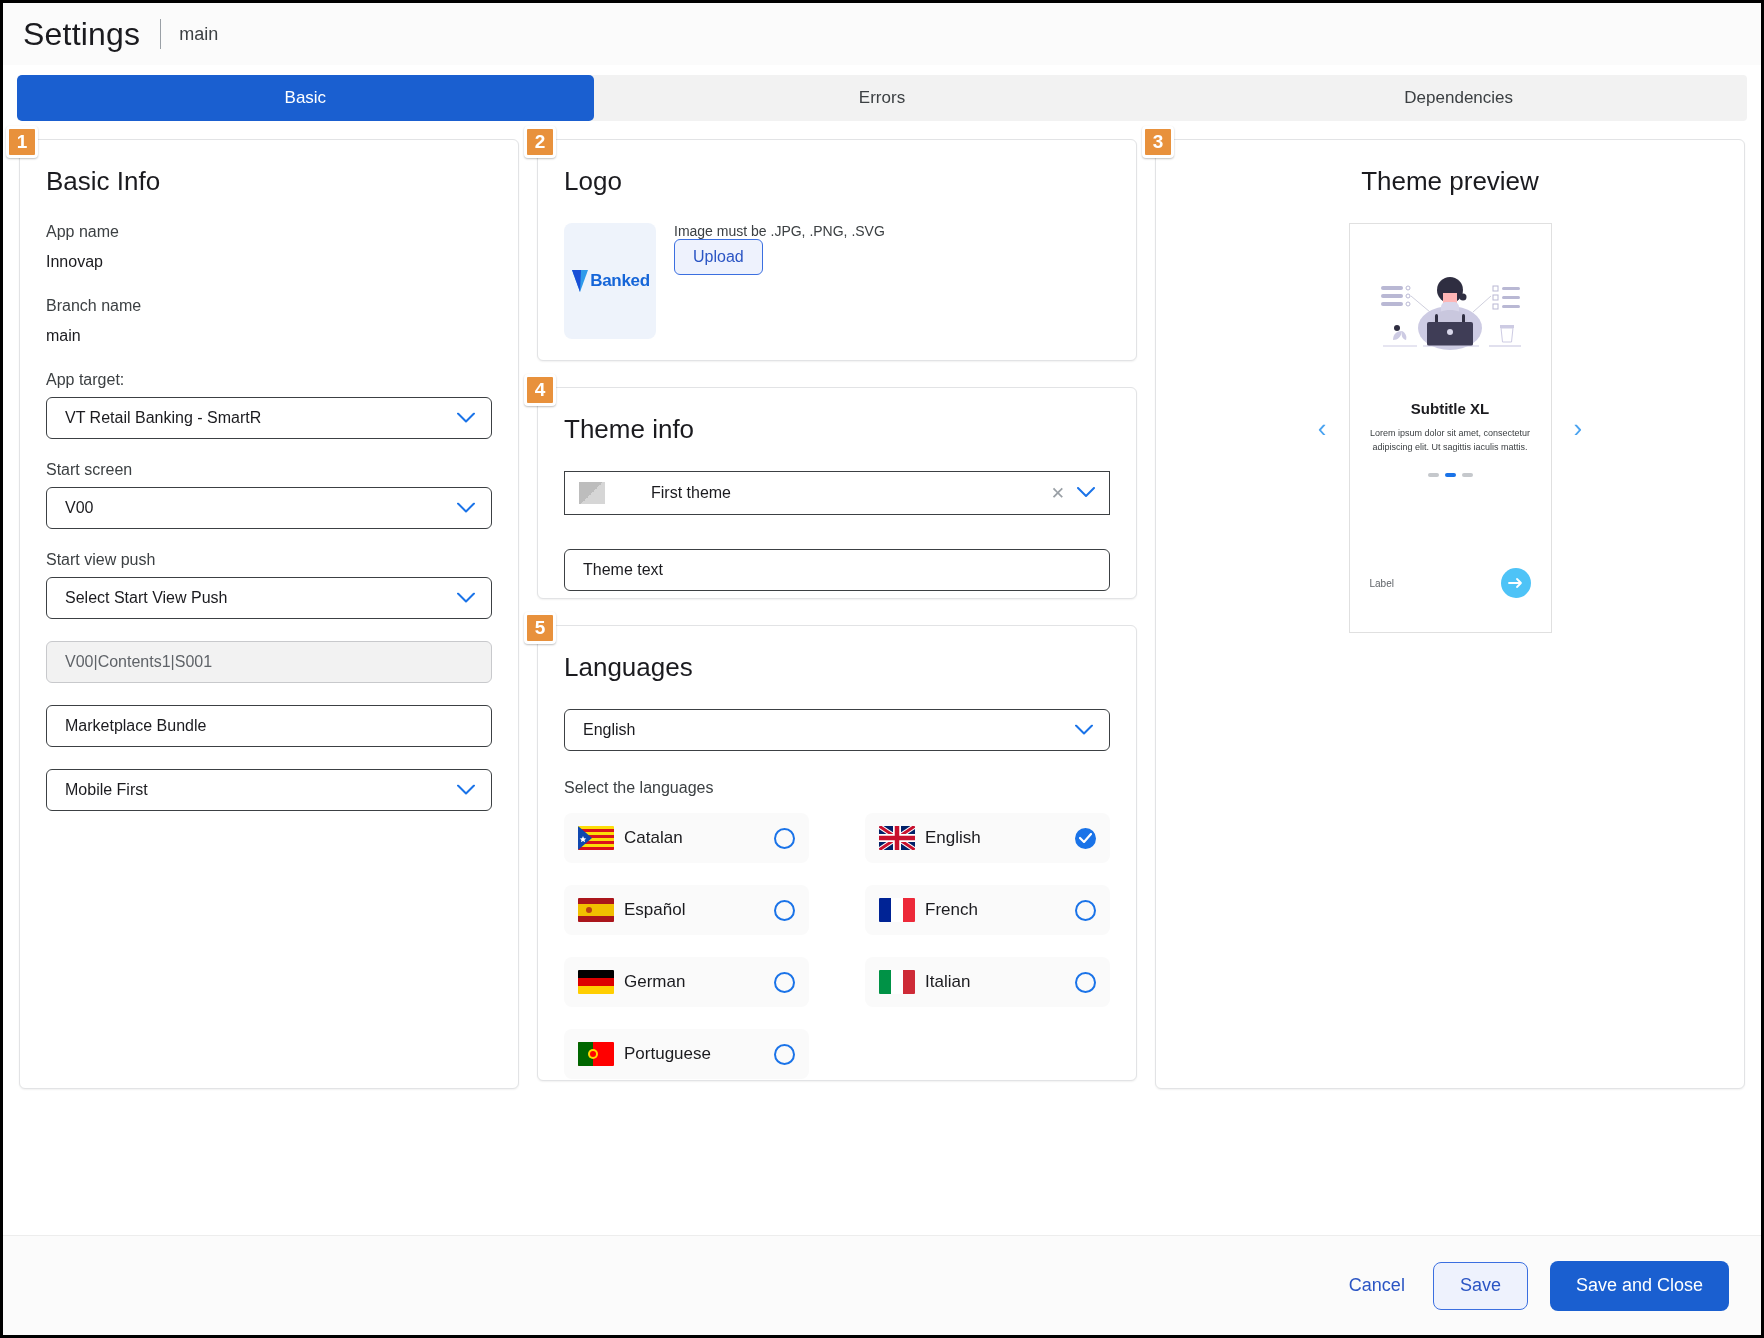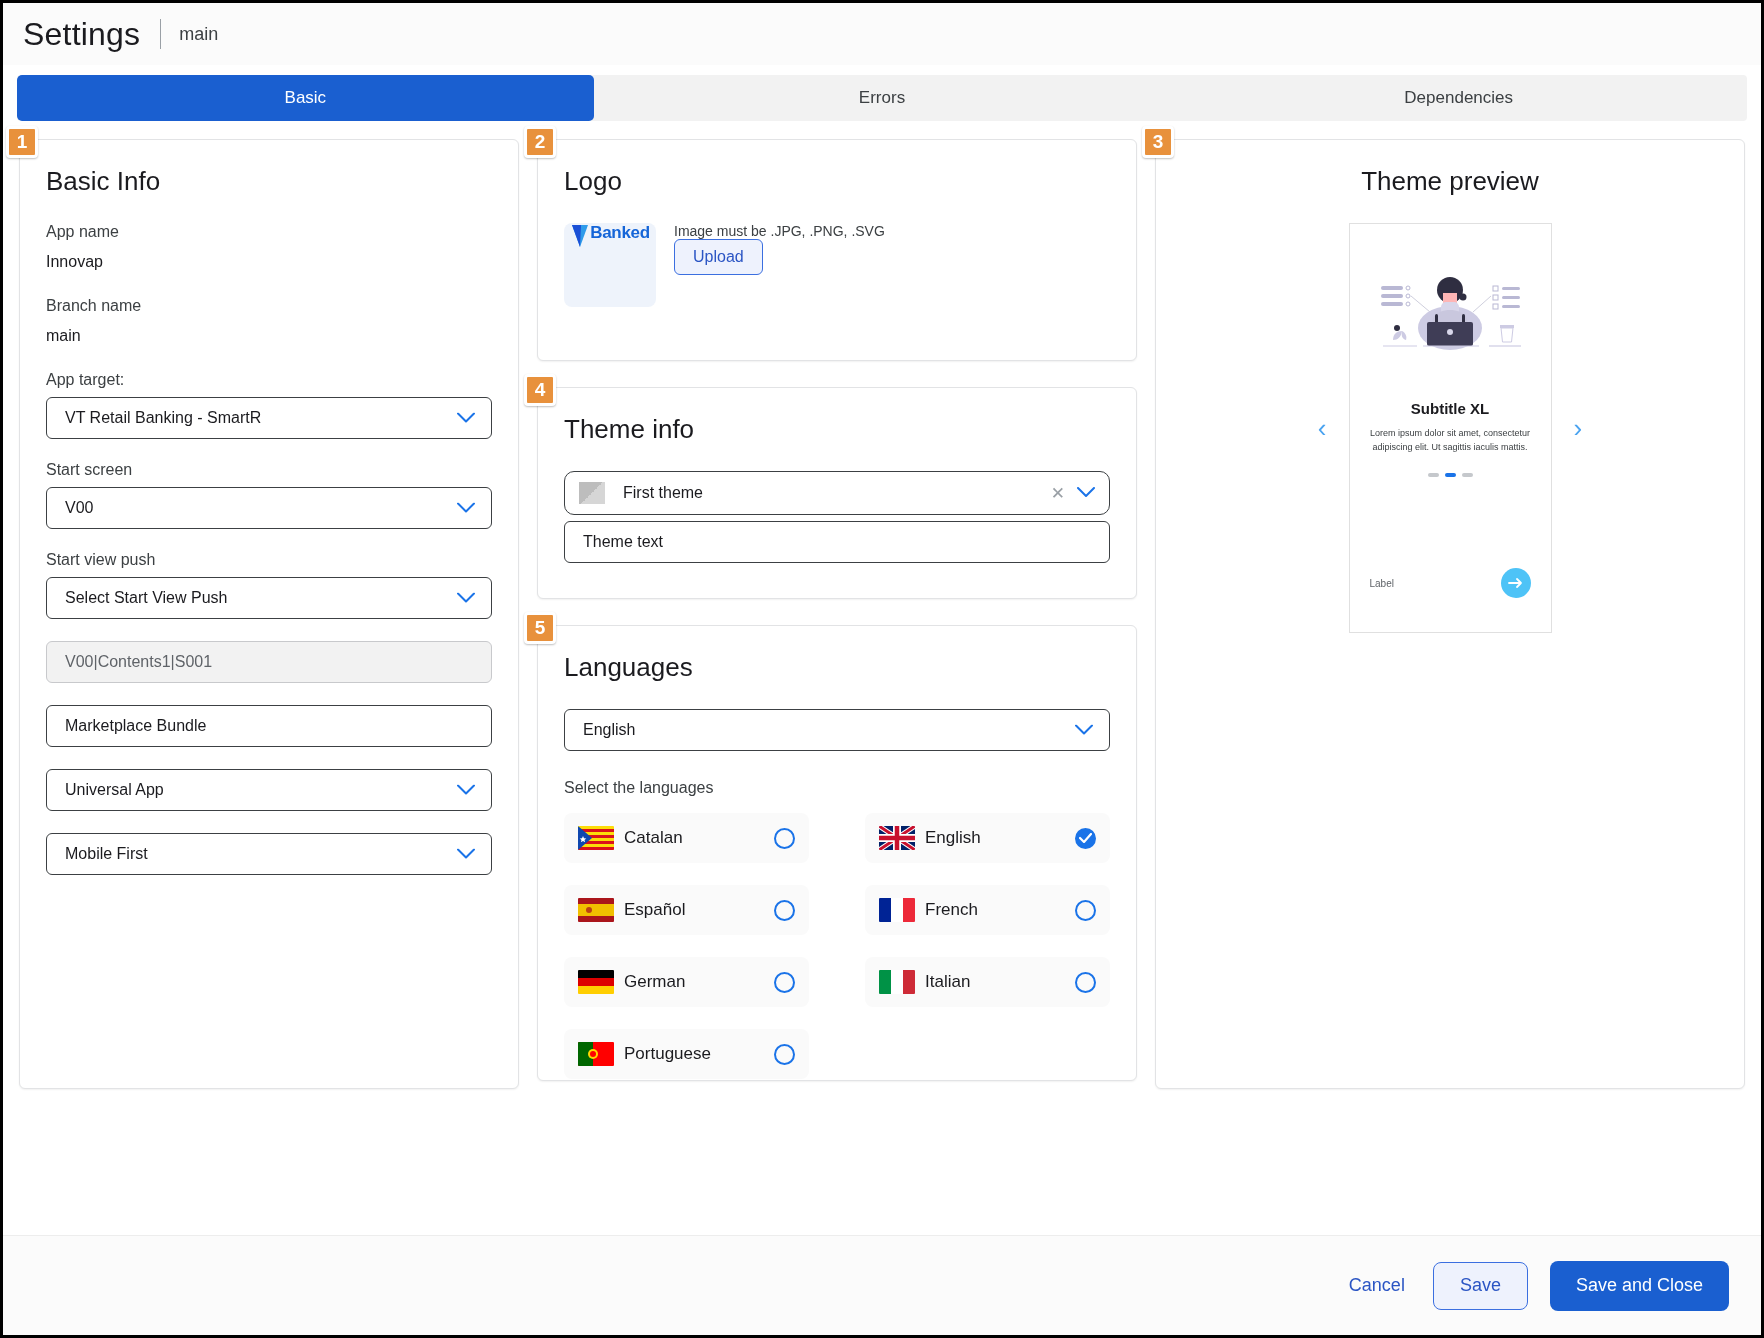--- a/index.html
+++ b/index.html
@@ -162,24 +162,25 @@
     right: 16px;
     top: 50%;
     transform: translateY(-50%);
     display: flex;
   }
   .label-tight { margin-bottom: 8px; }
 
   
   .logo-row { display: flex; align-items: flex-start; gap: 18px; }
   .logo-thumb {
-    width: 92px; height: 84px;
+    width: 92px; height: 116px;
     background: #eef3fb;
     border-radius: 8px;
     display: flex;
+    align-items: center;
     justify-content: center;
   }
   .logo-text {
     font-size: 17px;
     font-weight: bold;
     color: #1565d8;
     letter-spacing: -.3px;
   }
   .logo-hint {
     font-size: 14px;
@@ -196,27 +197,28 @@
     background: #eef2fd;
     color: #2b55c4;
     font-size: 16px;
     cursor: pointer;
   }
 
   
   .theme-select {
     position: relative;
     border: 1px solid #3c4043;
-    border-radius: 10px;
+    border-radius: 0;
     height: 44px;
     display: flex;
     align-items: center;
     padding: 0 14px;
-    margin-bottom: 6px;
-    cursor: pointer;
+    margin-bottom: 34px;
+    cursor: pointer;
+    gap: 28px;
   }
   .theme-thumb {
     width: 26px; height: 22px;
     background: linear-gradient(135deg,#bdbdbd 0 50%, #d6d6d6 50% 100%);
     margin-right: 18px;
     flex: none;
   }
   .theme-name { font-size: 16px; color: #1b1b1f; }
   .theme-actions {
     position: absolute;
@@ -427,28 +429,20 @@
             <svg width="18" height="11" viewBox="0 0 18 11">
                 <path d="M1 1l8 8 8-8" stroke="#1a73e8" stroke-width="2" fill="none" stroke-linecap="round" stroke-linejoin="round"></path>
               </svg>
           </span>
         </div>
 
         <div class="input-box disabled">V00|Contents1|S001</div>
 
         <div class="input-box">Marketplace Bundle</div>
 
-        <div class="input-box">
-          <span>Universal App</span>
-          <span class="chev">
-            <svg width="18" height="11" viewBox="0 0 18 11">
-                <path d="M1 1l8 8 8-8" stroke="#1a73e8" stroke-width="2" fill="none" stroke-linecap="round" stroke-linejoin="round"></path>
-              </svg>
-          </span>
-        </div>
 
         <div class="input-box">
           <span>Mobile First</span>
           <span class="chev">
             <svg width="18" height="11" viewBox="0 0 18 11">
                 <path d="M1 1l8 8 8-8" stroke="#1a73e8" stroke-width="2" fill="none" stroke-linecap="round" stroke-linejoin="round"></path>
               </svg>
           </span>
         </div>
       </div>

